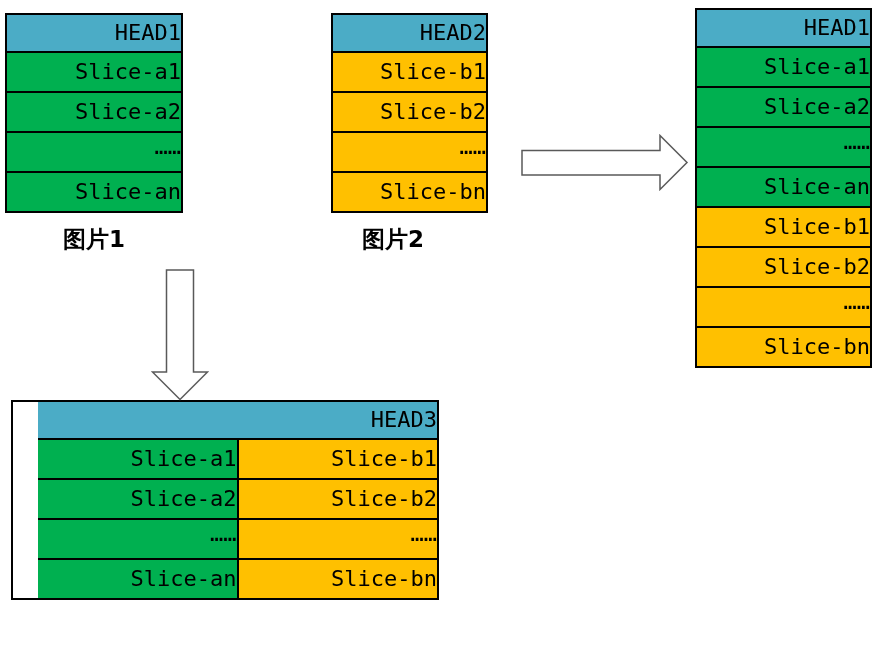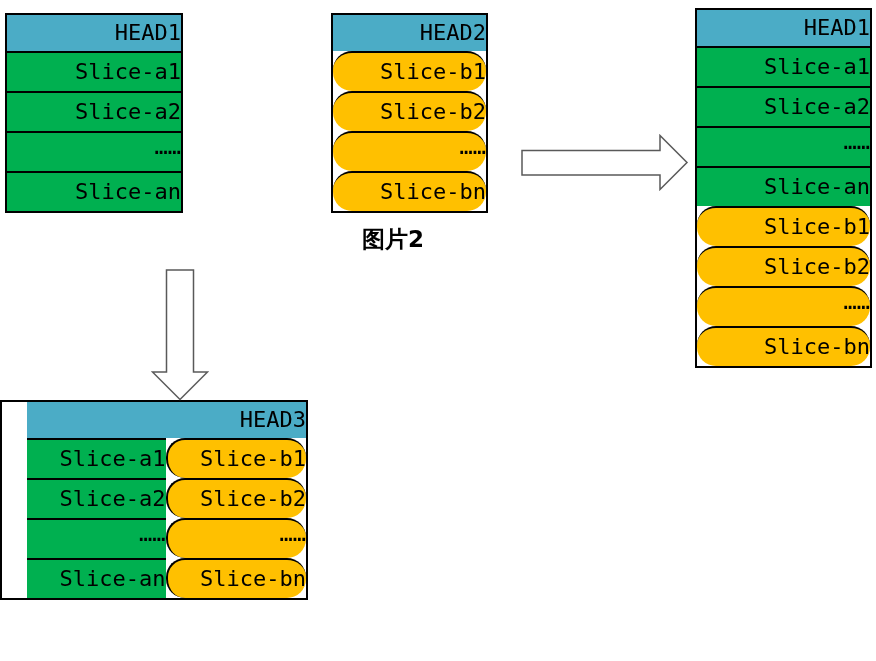--- a/index.html
+++ b/index.html
@@ -31,21 +31,21 @@
     overflow: hidden;
     white-space: nowrap;
   }
   .cell.head {
     height: 36px;
     line-height: 36px;
     border-top: none;
     background: var(--header, #4BACC6);
   }
   .cell.green  { background: var(--green, #00B050); }
-  .cell.orange { background: var(--orange, #FFC000); border-radius: 19px; }
+  .cell.orange { background: var(--orange, #FFC000); }
   .cell.dots   { line-height: 28px; }
   .row2 { display: flex; }
   .row2 .cell { flex: 1; }
   .row2 .cell + .cell { border-left: 2px solid var(--border, #000); }
   .caption {
     position: absolute;
     text-align: center;
     font-family: "DejaVu Sans", "Liberation Sans", sans-serif;
     font-weight: bold;
     font-size: 23px;
@@ -67,20 +67,21 @@
 
 <div class="canvas">
 
   <div class="tbl" style="left:5px; top:13px; width:178px;">
     <div class="cell head">HEAD1</div>
     <div class="cell green">Slice-a1</div>
     <div class="cell green">Slice-a2</div>
     <div class="cell green dots">……</div>
     <div class="cell green">Slice-an</div>
   </div>
+  <div class="caption" style="left:5px; top:224px; width:178px;">图片1</div>
 
   <div class="tbl" style="left:303px; top:13px; width:157px;margin-left:28px;">
     <div class="cell head">HEAD2</div>
     <div class="cell orange">Slice-b1</div>
     <div class="cell orange">Slice-b2</div>
     <div class="cell orange dots">……</div>
     <div class="cell orange">Slice-bn</div>
   </div>
   <div class="caption" style="left:303px; top:224px; width:180px;">图片2</div>
 
@@ -89,21 +90,21 @@
     <div class="cell green">Slice-a1</div>
     <div class="cell green">Slice-a2</div>
     <div class="cell green dots">……</div>
     <div class="cell green">Slice-an</div>
     <div class="cell orange">Slice-b1</div>
     <div class="cell orange">Slice-b2</div>
     <div class="cell orange dots">……</div>
     <div class="cell orange">Slice-bn</div>
   </div>
 
-  <div class="tbl" style="left:0; top:400px; width:308px;padding-left:25px;">
+  <div class="tbl" style="left:11px; top:400px; width:428px;padding-left:25px;">
     <div class="cell head">HEAD3</div>
     <div class="row2">
       <div class="cell green">Slice-a1</div>
       <div class="cell orange">Slice-b1</div>
     </div>
     <div class="row2">
       <div class="cell green">Slice-a2</div>
       <div class="cell orange">Slice-b2</div>
     </div>
     <div class="row2">

